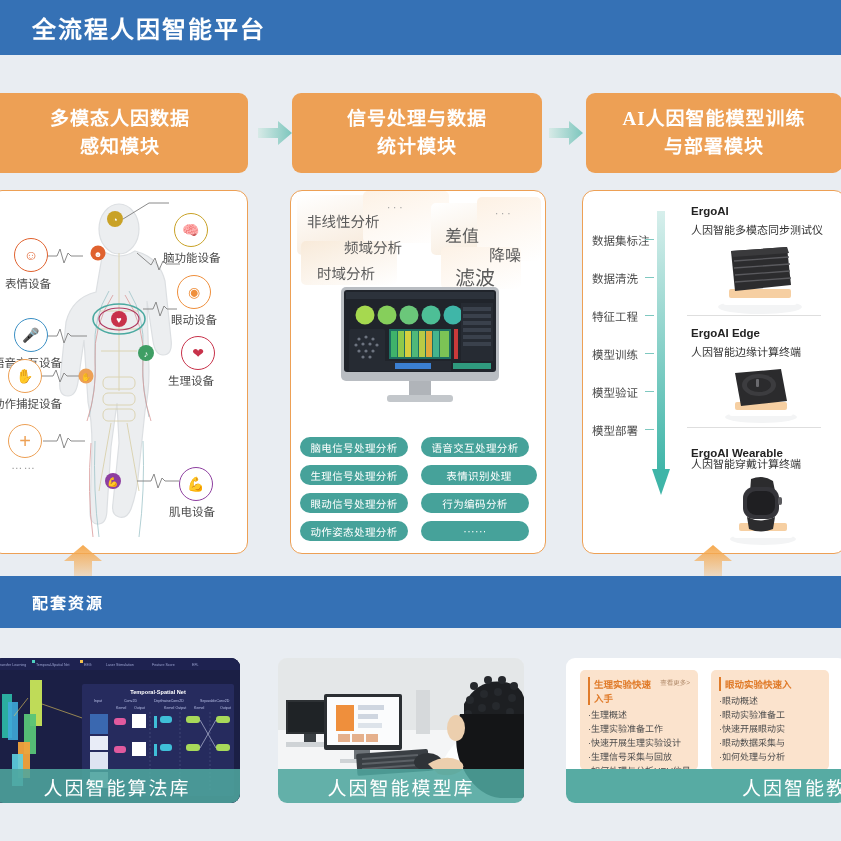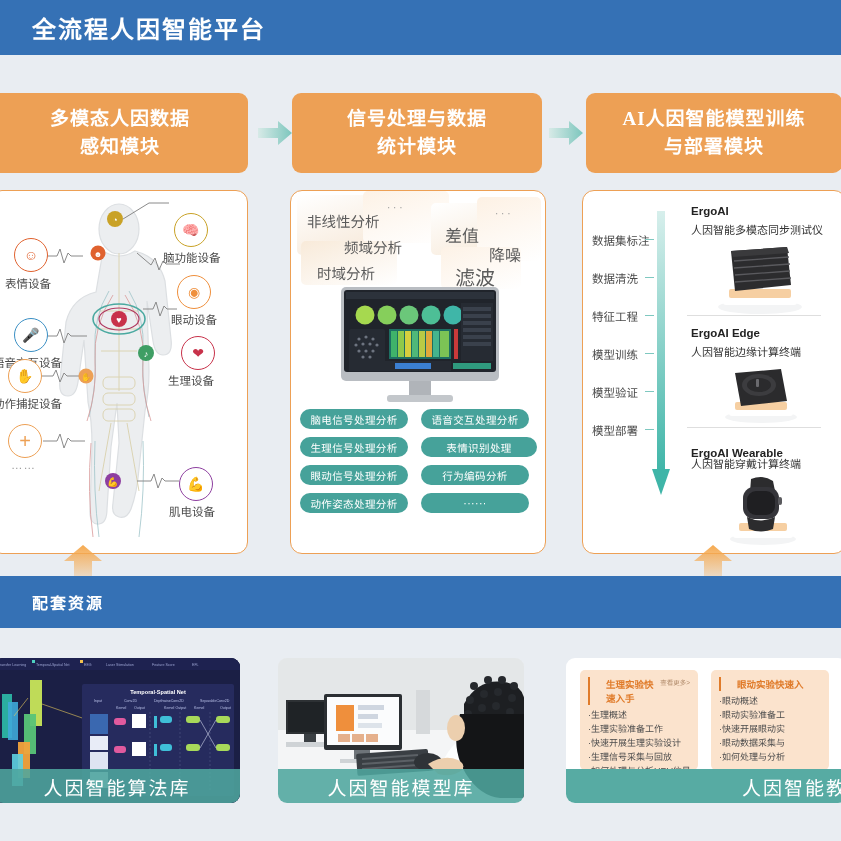--- a/index.html
+++ b/index.html
@@ -62,20 +62,21 @@
   
   .tagchip{
     position:absolute;font-size:14.5px;color:#5c5c5c;white-space:nowrap;
     padding:3px 6px;border-radius:3px;
   }
   .tagbg{position:absolute;border-radius:5px;}
   .pill{
     position:absolute;height:20px;border-radius:10px;background:#46a29a;
     color:#fff;font-size:10.5px;display:flex;align-items:center;justify-content:center;
     letter-spacing:.4px;
+    margin-top:28px;
   }
   .monitor-frame{position:absolute;}
 
   
   .step-label{position:absolute;font-size:11.5px;color:#4a4a4a;white-space:nowrap;}
   .step-tick{position:absolute;width:9px;height:1.4px;background:#7fc8c0;}
   .prod-title{position:absolute;font-size:11.5px;color:#222;font-weight:bold;white-space:nowrap;}
   .prod-sub{position:absolute;font-size:11px;color:#333;white-space:nowrap;}
   .prod-rule{position:absolute;height:1px;background:#dedede;}
 
@@ -89,21 +90,21 @@
     background:rgba(78,166,158,.88);
     display:flex;align-items:center;justify-content:center;
     color:#fff;font-size:19px;letter-spacing:2px;
   }
   #rcard-3 .rcard-strip{background:#57aba3;}
 
   .doc-col{
     position:absolute;top:12px;width:118px;height:100px;
     background:#fbe3cd;border-radius:5px;padding:7px 8px;box-sizing:border-box;
   }
-  .doc-head{font-size:9.5px;color:#e07b2a;font-weight:bold;border-left:2.5px solid #e07b2a;padding-left:16px;margin-bottom:4px;}
+  .doc-head{font-size:9.5px;color:#e07b2a;font-weight:bold;border-left:2.5px solid #e07b2a;padding-left:4px;margin-bottom:4px;}
   .doc-more{float:right;font-size:6.5px;color:#b08a6a;font-weight:normal;border:0;}
   .doc-li{font-size:9px;color:#4d4d4d;line-height:1.55;white-space:nowrap;}
 
   .nn-img{position:absolute;inset:0;background:#1b1f45;}
   .photo-img{position:absolute;inset:0;background:#dfe3e6;}
 </style>
 </head>
 <body>
 
 <div class="page">

